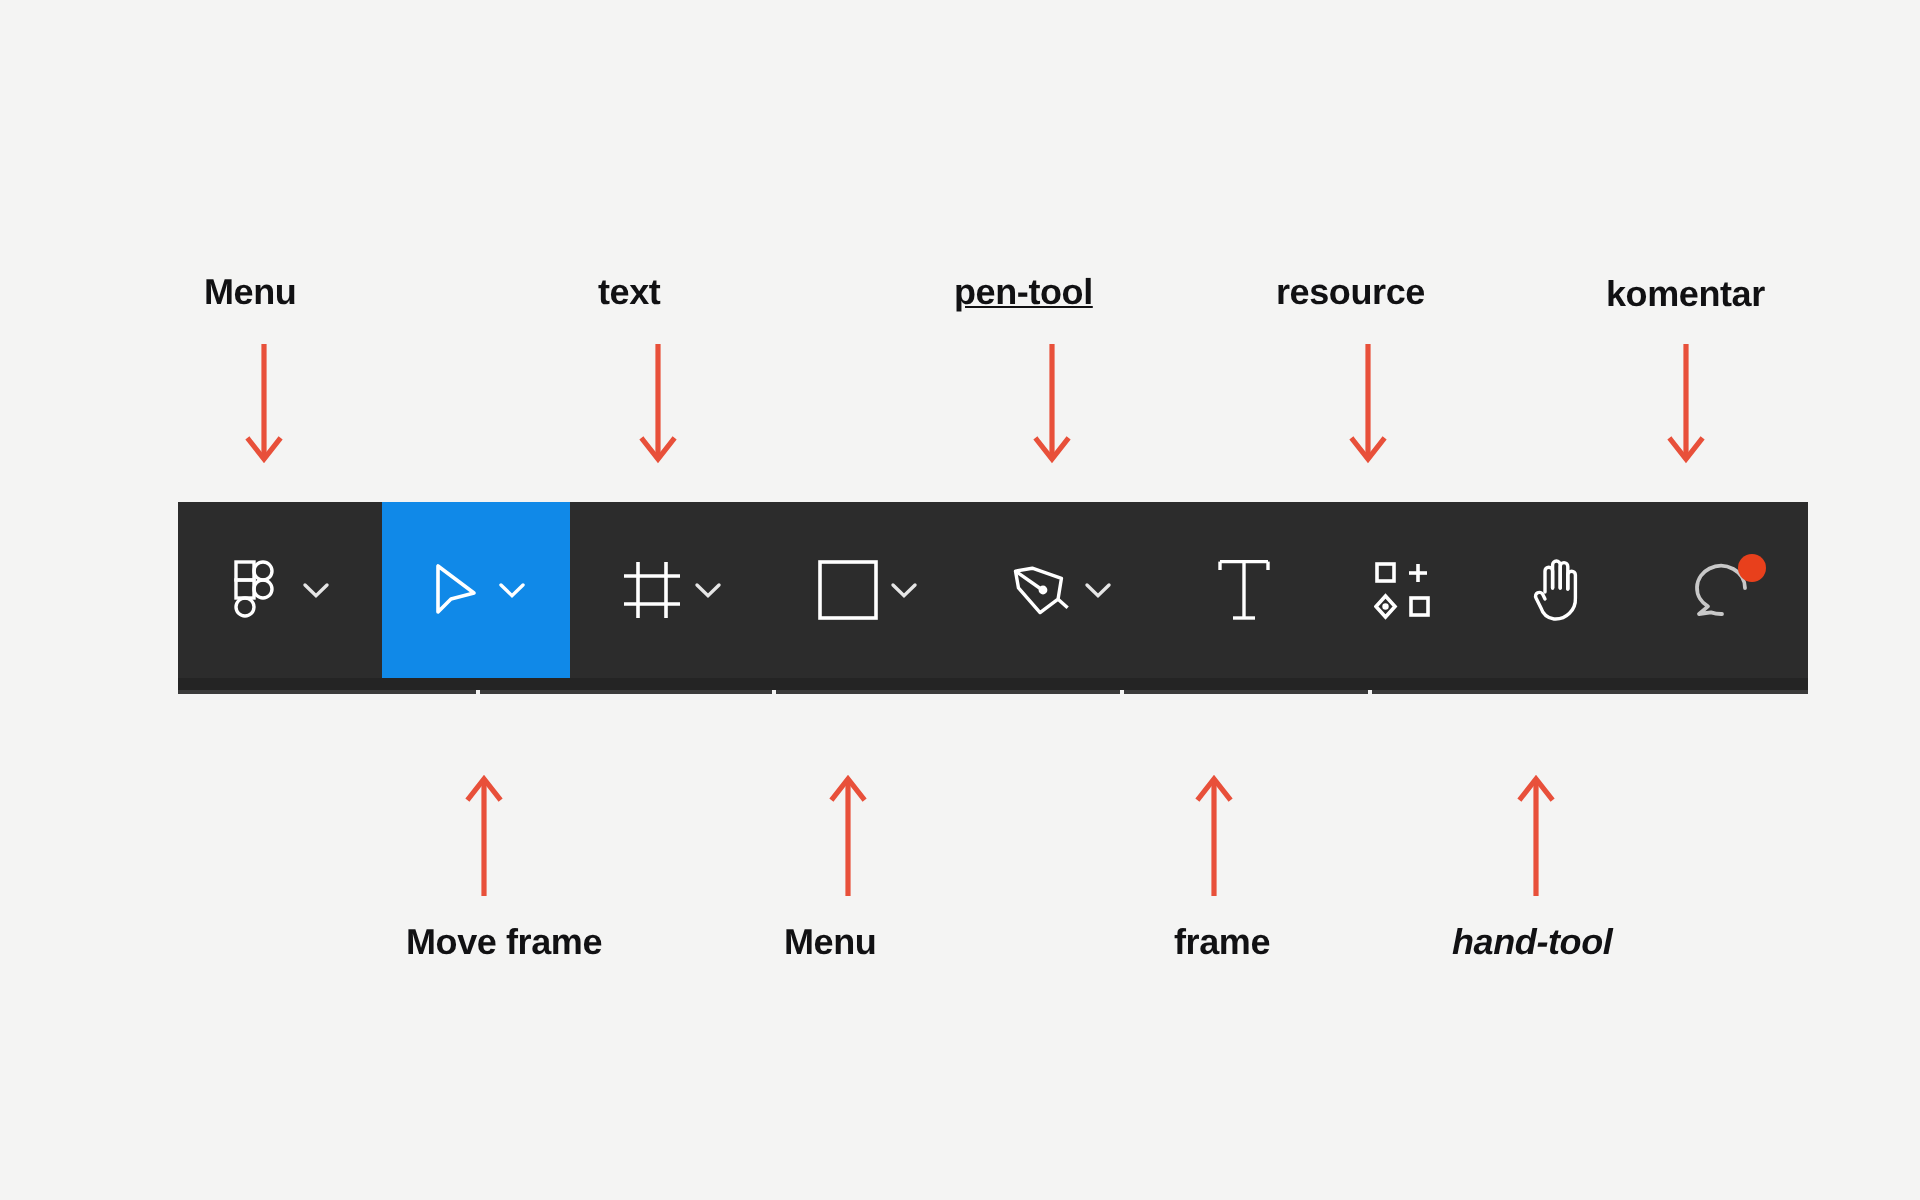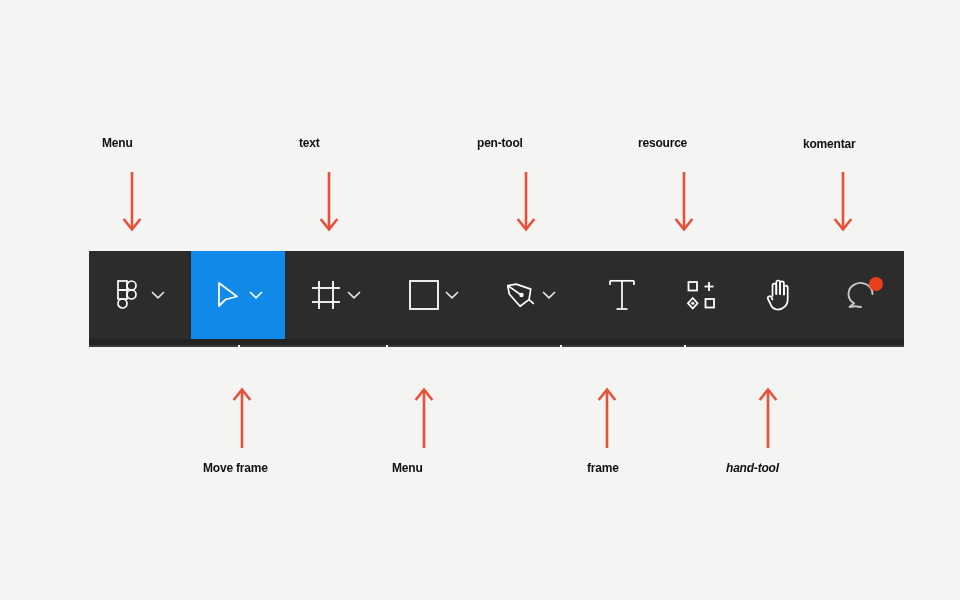--- a/index.html
+++ b/index.html
@@ -10,21 +10,21 @@
   }
   body {
     background: #f4f4f3;
     font-family: "Liberation Sans", sans-serif;
     position: relative;
   }
 
   
   .anno-label {
     position: absolute;
-    font-size: 12px;
+    font-size: 18px;
     font-weight: bold;
     color: #111113;
     white-space: nowrap;
     letter-spacing: -0.2px;
     line-height: 1;
   }
 
   
   .arrow {
     position: absolute;
@@ -107,21 +107,21 @@
     height: 2px;
     background: #f4f4f3;
   }
 </style>
 </head>
 <body>
 
 <div id="annotations-above">
   <span class="anno-label" style="left:102px; top:137px;">Menu</span>
   <span class="anno-label" style="left:299px; top:137px;">text</span>
-  <span class="anno-label" style="left:477px; top:137px;">pen-tool</span>
+  <span class="anno-label" style="left:477px; top:137px;text-decoration:underline;">pen-tool</span>
   <span class="anno-label" style="left:638px; top:137px;text-align:right;">resource</span>
   <span class="anno-label" style="left:803px; top:138px;">komentar</span>
 
   <div class="arrow" style="left:121px; top:172px;">
     <svg width="22" height="62" viewBox="0 0 22 62">
         <path d="M11 0 L11 56" stroke="#e8503a" stroke-width="2.6" fill="none"></path>
         <path d="M3.5 48 L11 57.5 L18.5 48" stroke="#e8503a" stroke-width="2.6" fill="none" stroke-linecap="square"></path>
       </svg>
   </div>
   <div class="arrow" style="left:318px; top:172px;">

